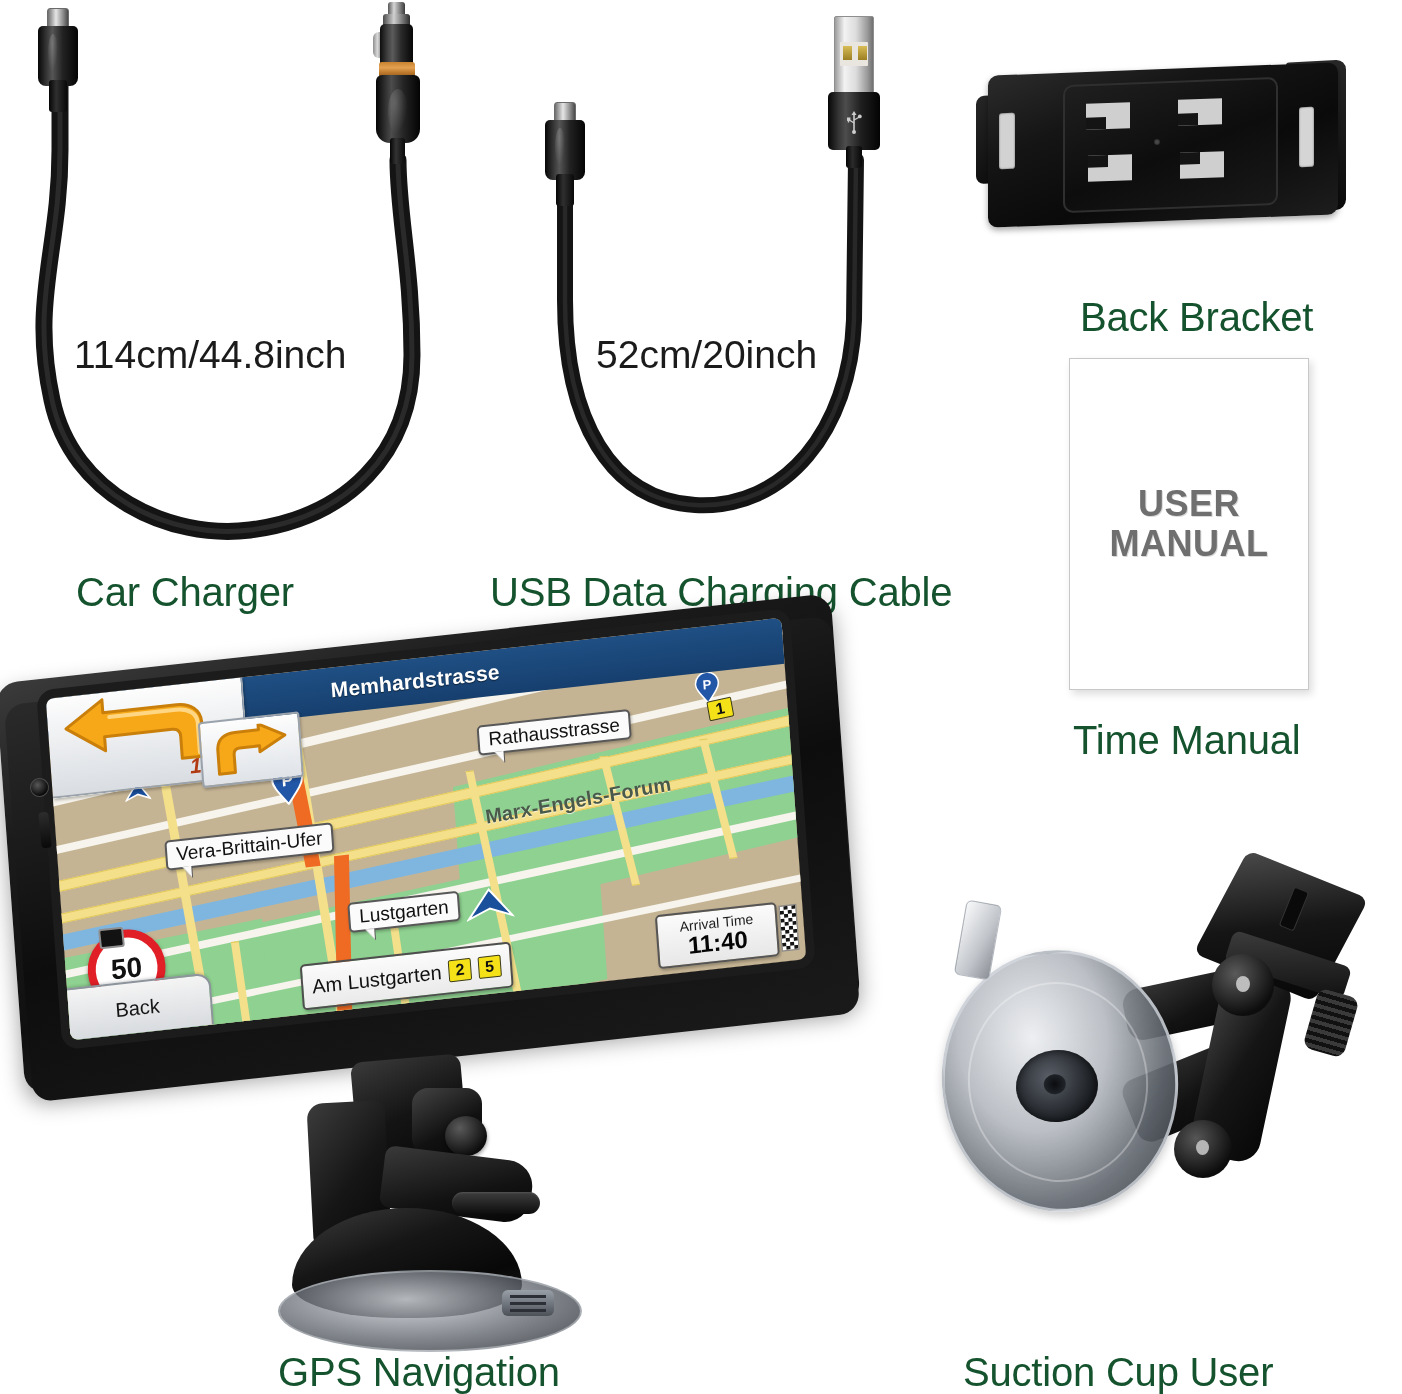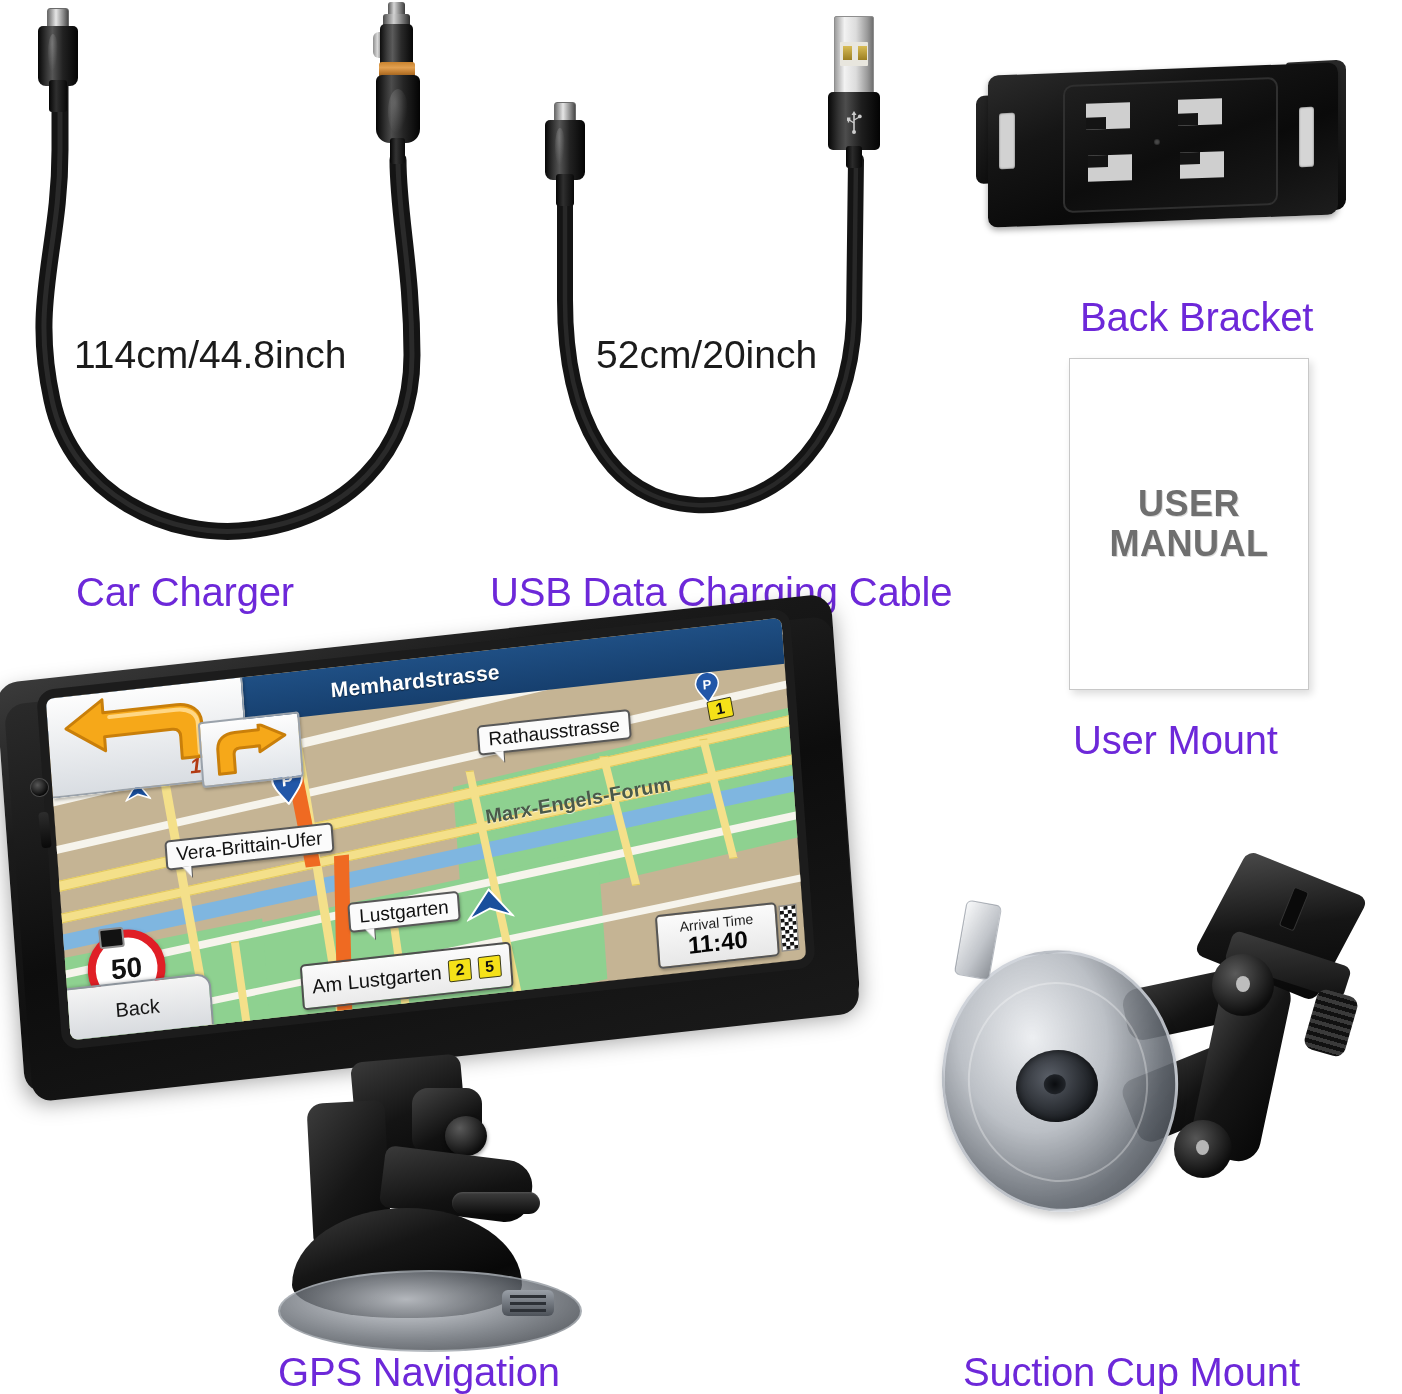--- a/index.html
+++ b/index.html
@@ -5,21 +5,21 @@
   html,body{margin:0;padding:0;background:#ffffff;}
   body{
     width:1402px;height:1394px;position:relative;overflow:hidden;
     font-family:"Liberation Sans","DejaVu Sans",sans-serif;
     background:#ffffff;
   }
   .stage{position:absolute;inset:0;border-radius:12px;}
 
   
   .caption{
-    position:absolute;color:#6d28d9;font-size:40px;font-weight:400;
+    position:absolute;color:#14532d;font-size:40px;font-weight:400;
     white-space:nowrap;letter-spacing:-0.2px;
     font-family:"Liberation Sans","DejaVu Sans",sans-serif;
   }
   .measure{
     position:absolute;color:#1b1b1b;font-size:39px;white-space:nowrap;
     font-family:"Liberation Sans","DejaVu Sans",sans-serif;
   }
 
   
   .cable-svg{position:absolute;overflow:visible;}
@@ -532,21 +532,21 @@
     <div class="caption" style="left:1080px;top:295px;">Back Bracket</div>
   </div>
 
   <div>
     <div class="manual">
       <div class="ttl">
         <span>USER</span><br>
         <span>MANUAL</span>
       </div>
     </div>
-    <div class="caption" style="left:1073px;top:718px;">User Mount</div>
+    <div class="caption" style="left:1073px;top:718px;">Time Manual</div>
   </div>
 
   <div>
 
     <div class="gps">
       <div class="gps-body"></div>
       <div class="gps-edge"></div>
 
       <div class="screen-clip">
 
@@ -678,16 +678,16 @@
       <div class="headlip"></div>
       <div class="headslot"></div>
       <div class="wheel"></div>
       <div class="hinge1"></div>
       <div class="hinge2"></div>
       <div class="cup"></div>
       <div class="cupring"></div>
       <div class="cuphub"></div>
       <div class="lever"></div>
     </div>
-    <div class="caption" style="left:963px;top:1350px;">Suction Cup Mount</div>
+    <div class="caption" style="left:963px;top:1350px;">Suction Cup User</div>
   </div>
 
 </div>
 
 </body></html>

